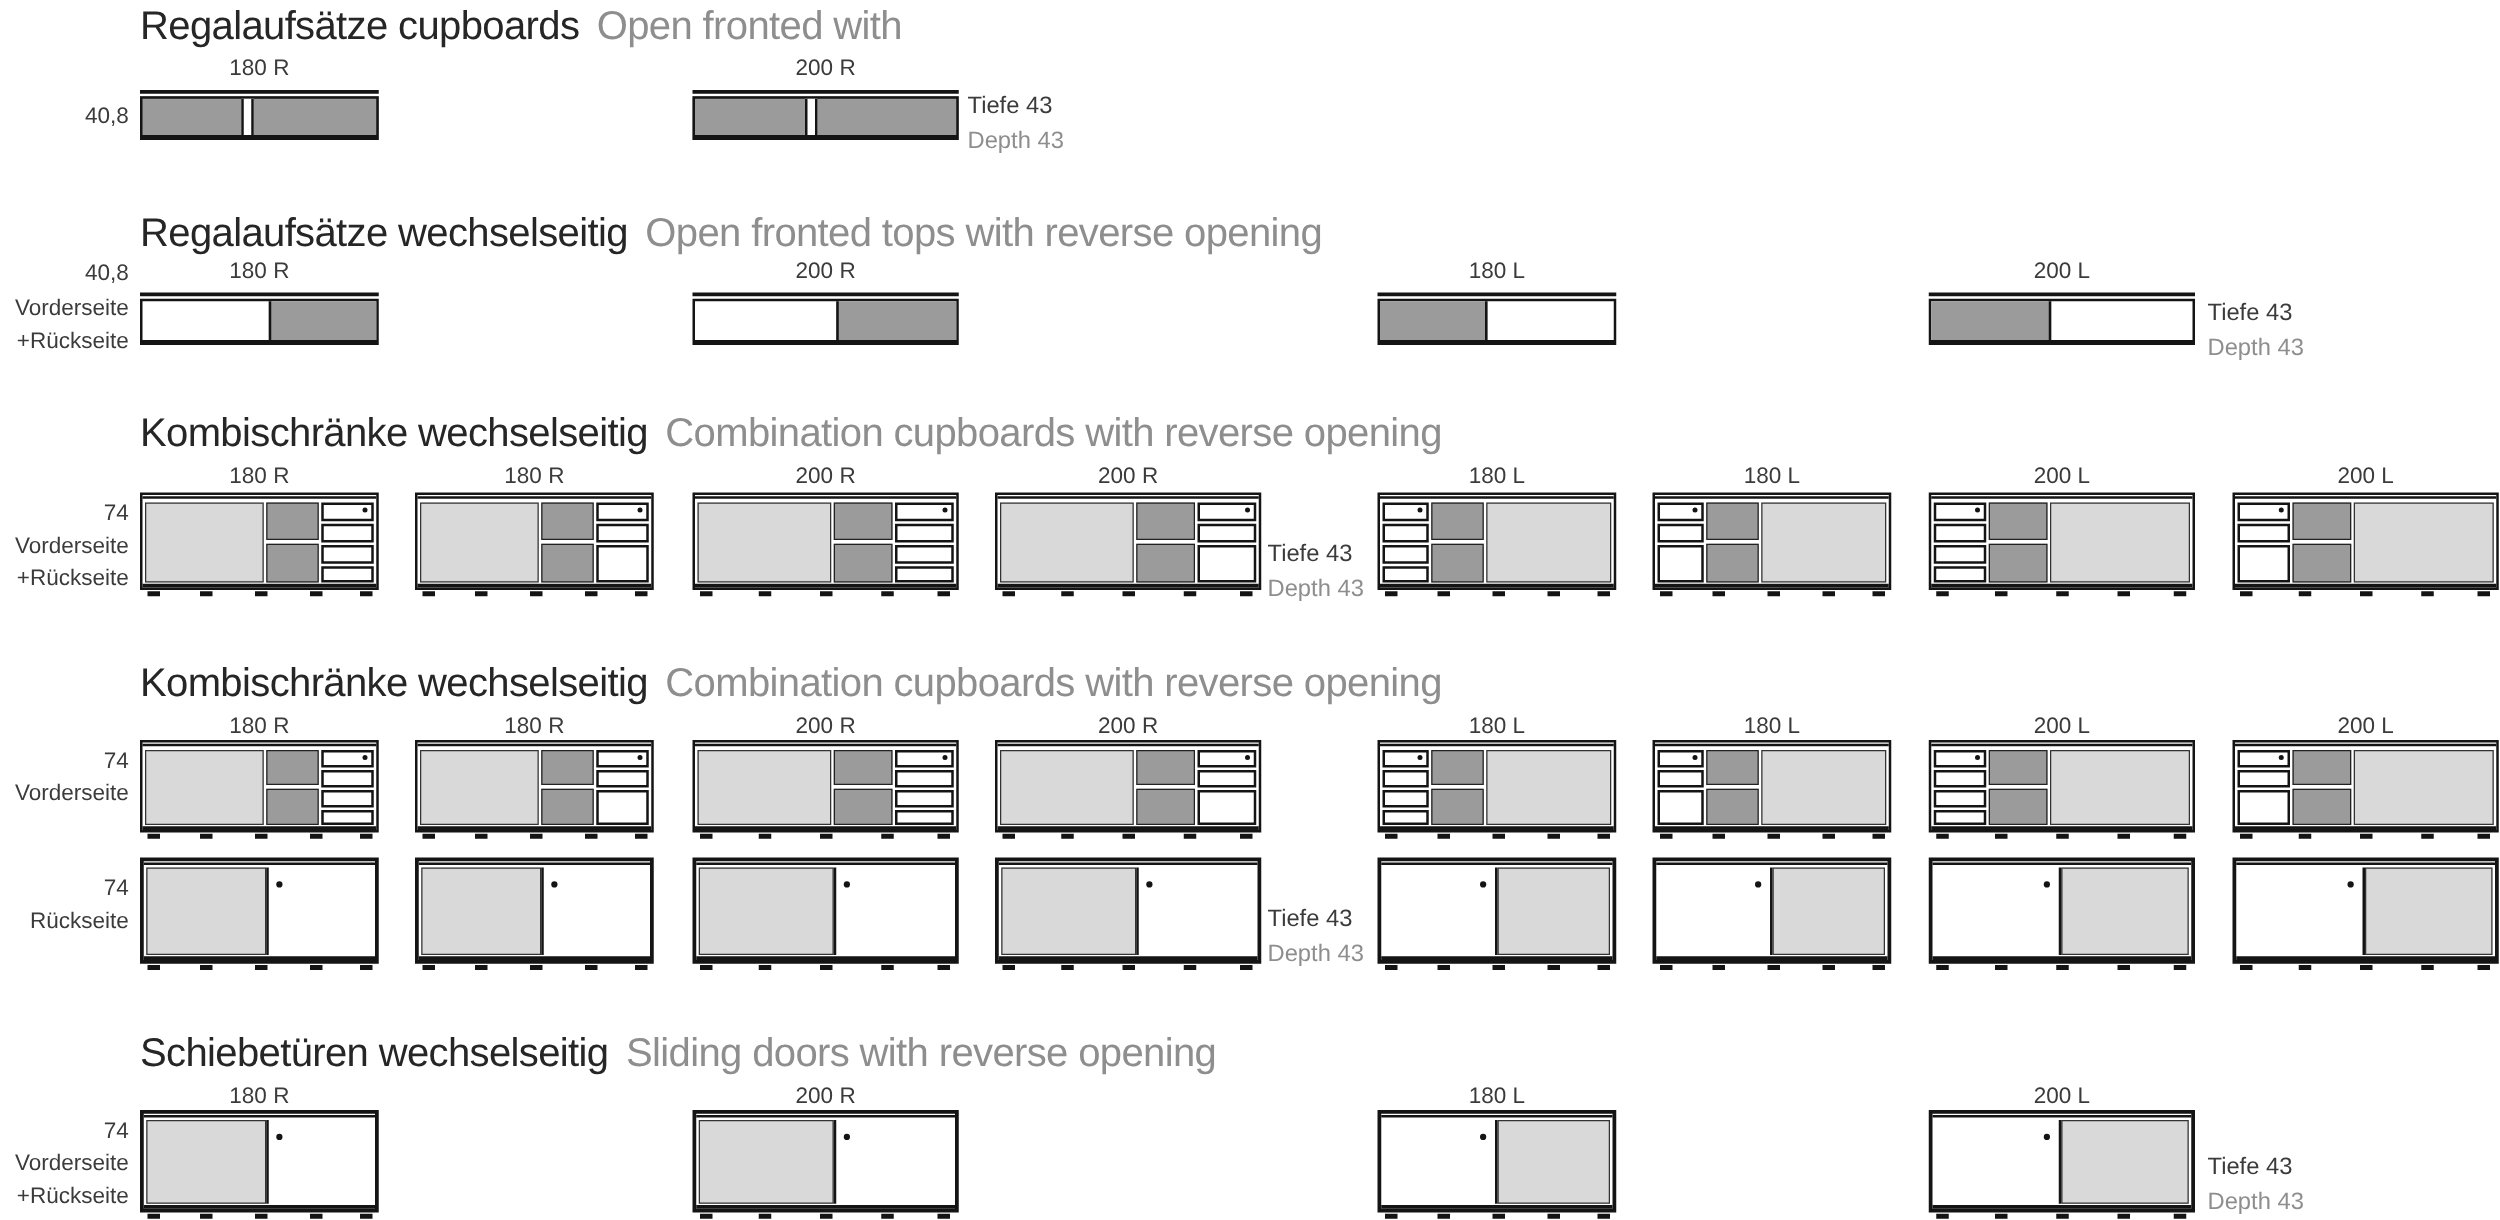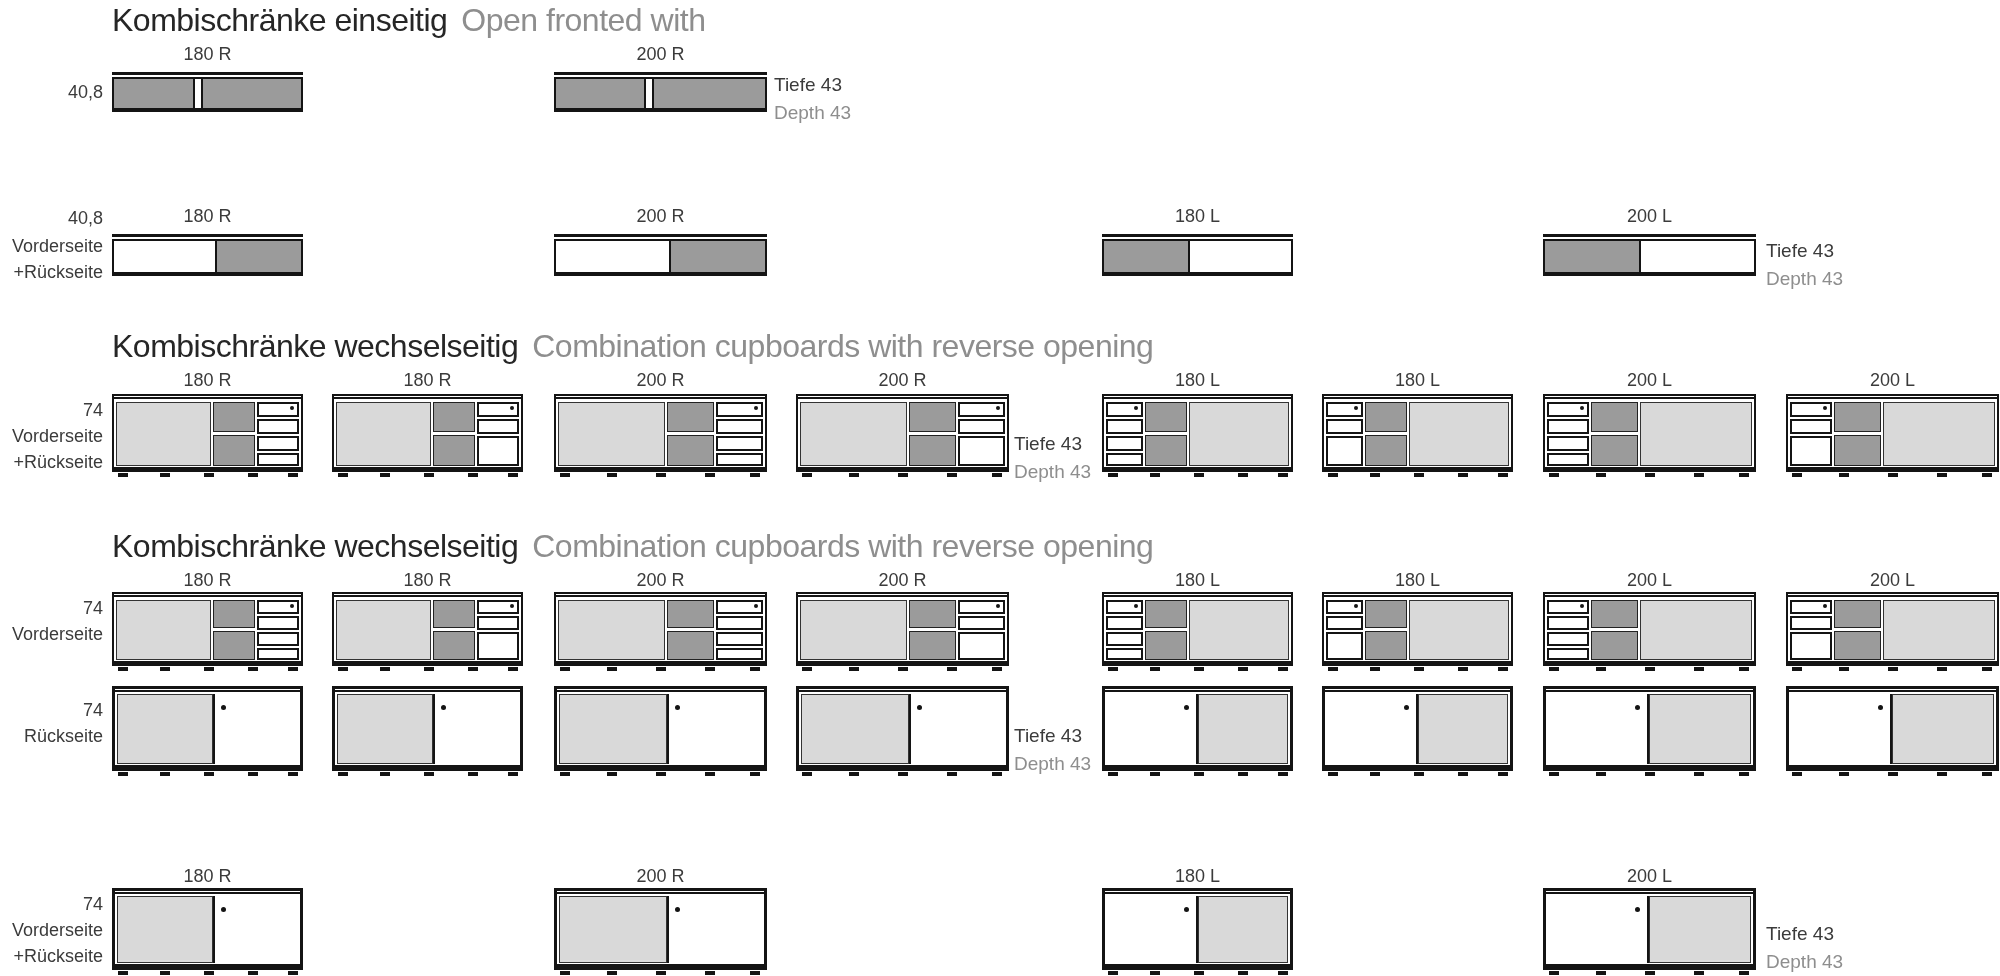--- a/index.html
+++ b/index.html
@@ -10,40 +10,41 @@
   .hdr .de { display: inline; margin-right: 14px; }
   .hdr .en { display: inline; }
   .size-label { text-align: center; font-size: 18px; white-space: nowrap; }
   .side-label { text-align: right; font-size: 18px; white-space: nowrap; line-height: 22px; }
   .depth-label { font-size: 19px; line-height: 28px; white-space: nowrap; }
 </style>
 </head>
 <body>
 
 <div id="canvas">
-    <div class="hdr" style="position: absolute; left: 112px; top: 2px;"><div class="de" style="color: rgb(38, 38, 38);">Kombischränke einseitig</div><div class="en" style="color: rgb(142, 142, 142);">Open fronted with</div></div>
+    <div class="hdr" style="position: absolute; left: 112px; top: 2px;"><div class="de" style="color: rgb(38, 38, 38);">Regalaufsätze cupboards</div><div class="en" style="color: rgb(142, 142, 142);">Open fronted with</div></div>
     <div class="side-label" style="position: absolute; left: 0px; top: 81px; width: 103px; color: rgb(59, 59, 59);">40,8</div>
     <div class="depth-label" style="position: absolute; left: 774px; top: 71px;">
       <div style="color: rgb(59, 59, 59);">Tiefe 43</div>
       <div style="color: rgb(142, 142, 142);">Depth 43</div>
     </div>
     <div class="size-label" style="position: absolute; left: 112px; top: 44px; width: 191px; color: rgb(59, 59, 59);">180 R</div>
     <div style="position: absolute; left: 112px; top: 72px; width: 191px; height: 46px;">
       <div style="position: absolute; left: 0px; top: 0px; width: 191px; height: 3px; background: rgb(20, 20, 20);"></div>
       <div style="position: absolute; left: 0px; top: 5px; width: 191px; height: 35px; border-width: 2px 2px 4px; border-style: solid; border-color: rgb(20, 20, 20); border-image: initial; background: rgb(155, 155, 155);">
         <div style="position: absolute; left: 79px; top: 0px; width: 10px; bottom: 0px; background: rgb(255, 255, 255); border-left: 2px solid rgb(20, 20, 20); border-right: 2px solid rgb(20, 20, 20);"></div>
       </div>
     </div>
     <div class="size-label" style="position: absolute; left: 554px; top: 44px; width: 213px; color: rgb(59, 59, 59);">200 R</div>
     <div style="position: absolute; left: 554px; top: 72px; width: 213px; height: 46px;">
       <div style="position: absolute; left: 0px; top: 0px; width: 213px; height: 3px; background: rgb(20, 20, 20);"></div>
       <div style="position: absolute; left: 0px; top: 5px; width: 213px; height: 35px; border-width: 2px 2px 4px; border-style: solid; border-color: rgb(20, 20, 20); border-image: initial; background: rgb(155, 155, 155);">
         <div style="position: absolute; left: 88px; top: 0px; width: 10px; bottom: 0px; background: rgb(255, 255, 255); border-left: 2px solid rgb(20, 20, 20); border-right: 2px solid rgb(20, 20, 20);"></div>
       </div>
     </div>
+    <div class="hdr" style="position: absolute; left: 112px; top: 168px;"><div class="de" style="color: rgb(38, 38, 38);">Regalaufsätze wechselseitig</div><div class="en" style="color: rgb(142, 142, 142);">Open fronted tops with reverse opening</div></div>
     <div class="side-label" style="position: absolute; left: 0px; top: 207px; width: 103px; color: rgb(59, 59, 59);">40,8</div>
     <div class="side-label" style="position: absolute; left: 0px; top: 235px; width: 103px; color: rgb(59, 59, 59);">Vorderseite</div>
     <div class="side-label" style="position: absolute; left: 0px; top: 261px; width: 103px; color: rgb(59, 59, 59);">+Rückseite</div>
     <div class="depth-label" style="position: absolute; left: 1766px; top: 237px;">
       <div style="color: rgb(59, 59, 59);">Tiefe 43</div>
       <div style="color: rgb(142, 142, 142);">Depth 43</div>
     </div>
     <div class="size-label" style="position: absolute; left: 112px; top: 206px; width: 191px; color: rgb(59, 59, 59);">180 R</div>
     <div style="position: absolute; left: 112px; top: 234px; width: 191px; height: 48px;">
       <div style="position: absolute; left: 0px; top: 0px; width: 191px; height: 3px; background: rgb(20, 20, 20);"></div>
@@ -506,20 +507,21 @@
         <div style="position: absolute; left: 103px; top: 5px; width: 102px; height: 70px; background: rgb(217, 217, 217); border: 1px solid rgb(51, 51, 51);"></div>
         <div style="position: absolute; left: 101px; top: 5px; width: 2px; height: 70px; background: rgb(20, 20, 20);"></div>
         <div style="position: absolute; left: 89px; top: 16px; width: 5px; height: 5px; background: rgb(20, 20, 20); border-radius: 50%;"></div>
       </div>
       <div style="position: absolute; left: 6px; top: 86px; width: 10px; height: 4px; background: rgb(20, 20, 20);"></div>
       <div style="position: absolute; left: 53px; top: 86px; width: 10px; height: 4px; background: rgb(20, 20, 20);"></div>
       <div style="position: absolute; left: 102px; top: 86px; width: 10px; height: 4px; background: rgb(20, 20, 20);"></div>
       <div style="position: absolute; left: 151px; top: 86px; width: 10px; height: 4px; background: rgb(20, 20, 20);"></div>
       <div style="position: absolute; left: 196px; top: 86px; width: 10px; height: 4px; background: rgb(20, 20, 20);"></div>
     </div>
+    <div class="hdr" style="position: absolute; left: 112px; top: 824px;"><div class="de" style="color: rgb(38, 38, 38);">Schiebetüren wechselseitig</div><div class="en" style="color: rgb(142, 142, 142);">Sliding doors with reverse opening</div></div>
     <div class="side-label" style="position: absolute; left: 0px; top: 893px; width: 103px; color: rgb(59, 59, 59);">74</div>
     <div class="side-label" style="position: absolute; left: 0px; top: 919px; width: 103px; color: rgb(59, 59, 59);">Vorderseite</div>
     <div class="side-label" style="position: absolute; left: 0px; top: 945px; width: 103px; color: rgb(59, 59, 59);">+Rückseite</div>
     <div class="depth-label" style="position: absolute; left: 1766px; top: 920px;">
       <div style="color: rgb(59, 59, 59);">Tiefe 43</div>
       <div style="color: rgb(142, 142, 142);">Depth 43</div>
     </div>
     <div class="size-label" style="position: absolute; left: 112px; top: 866px; width: 191px; color: rgb(59, 59, 59);">180 R</div>
     <div style="position: absolute; left: 112px; top: 888px; width: 191px; height: 88px;">
       <div style="position: absolute; left: 0px; top: 0px; width: 191px; height: 82px; border: 3px solid rgb(20, 20, 20); background: rgb(255, 255, 255);">

